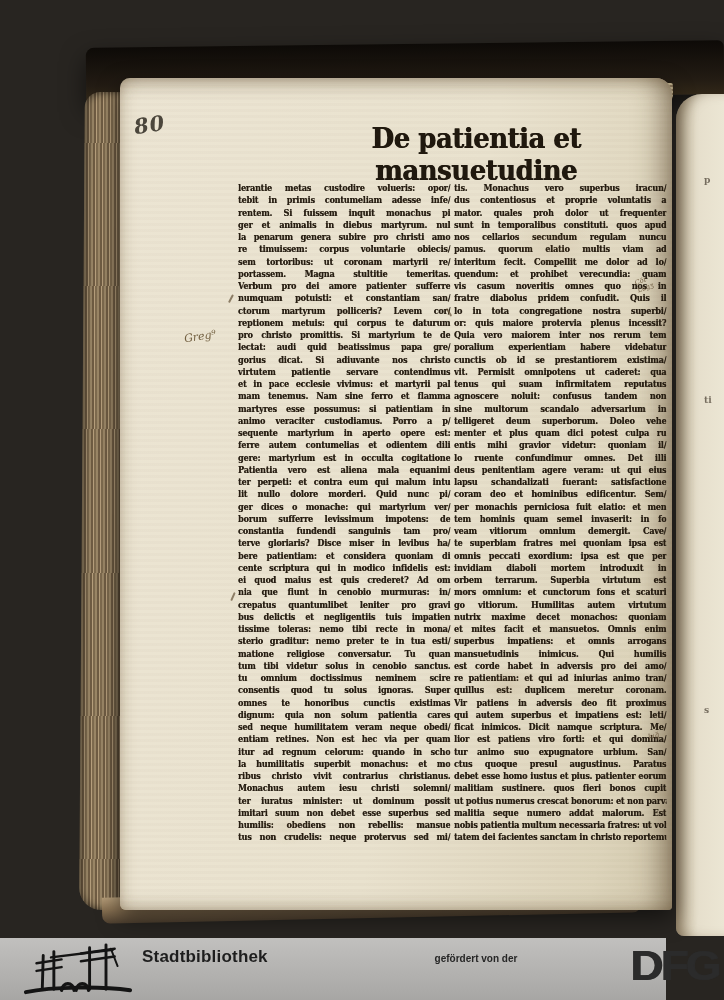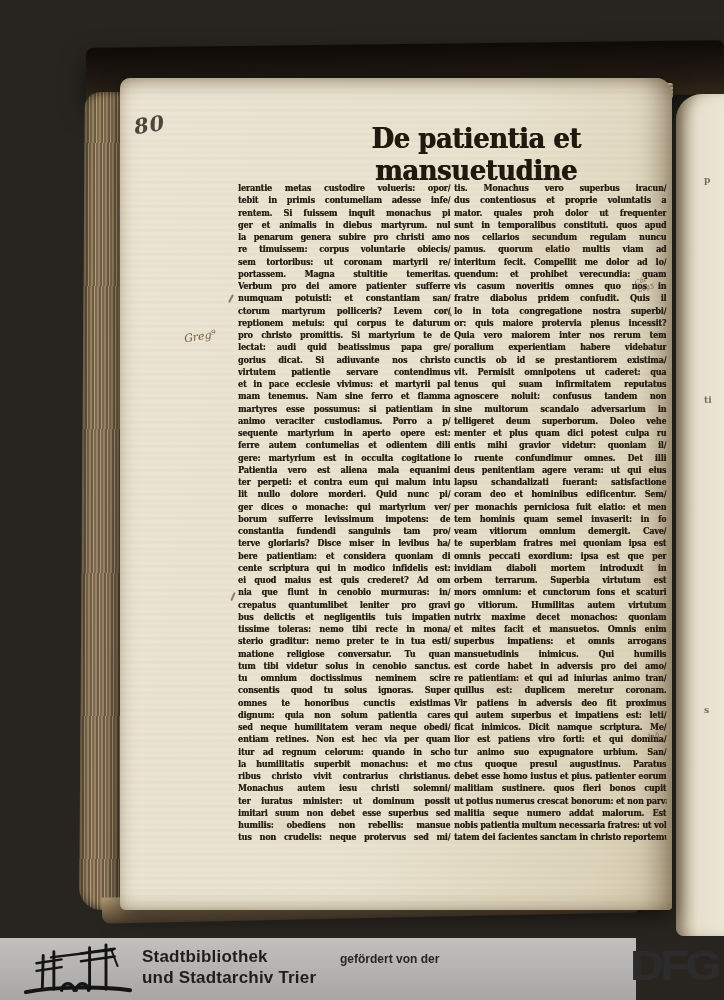--- a/index.html
+++ b/index.html
@@ -66,25 +66,25 @@
   .marg{color:rgba(100,80,48,.9);font-style:italic;}
   .marg-greg{left:64px;top:252px;font-size:11px;transform:rotate(-8deg);}
   .marg-gutter1{left:516px;top:198px;font-size:6.5px;line-height:8px;transform:rotate(-20deg);color:rgba(90,68,40,.85);}
   .marg-gutter2{left:528px;top:654px;font-size:7px;transform:rotate(-14deg);color:rgba(90,68,40,.8);}
   .pen-mark{position:absolute;width:1.5px;height:9px;background:rgba(90,70,45,.65);border-radius:1px;}
   .facing-frag{position:absolute;left:28px;width:20px;overflow:hidden;
     color:rgba(40,30,18,.6);font-weight:700;font-size:9.2px;}
   
   .banner{left:0;top:938px;width:636px;height:62px;
     background:linear-gradient(180deg,#c1c0be 0%,#b3b2b0 55%,#a7a6a4 100%);
-    font-family:"Liberation Sans",sans-serif;}
+    font-family:"Liberation Sans",sans-serif;padding-left:30px;}
   .trier-logo{left:22px;top:3px;width:112px;height:56px;}
   .lib-text{left:142px;top:9px;color:#1e1e1e;font-weight:700;font-size:17px;line-height:20.5px;letter-spacing:.2px;}
-  .fund-text{left:340px;top:13px;width:272px;text-align:left;color:#262626;
-    font-weight:700;font-size:12px;line-height:16.5px;}
+  .fund-text{left:340px;top:13px;width:272px;text-align:center;color:#262626;
+    font-weight:700;font-size:10px;line-height:16.5px;}
   .dfg-logo{left:630px;top:8px;width:92px;text-align:left;color:#2b2b2b;
     font-weight:900;font-size:46px;line-height:42px;letter-spacing:-3px;
     transform:scaleY(0.92);transform-origin:0 0;
     text-shadow:1px 0 0 #2b2b2b;}
 </style>
 </head>
 <body>
 
 <div id="stage">
 
@@ -235,21 +235,20 @@
       <path d="M13 23 L39 19 M13 31 L39 27" stroke-width="2.5"></path>
       <path d="M68 7 L68 50 M85 4 L85 50" stroke-width="3"></path>
       <path d="M59 13 L94 8 M59 21 L94 16" stroke-width="2.5"></path>
       <path d="M28 17 L92 9" stroke-width="2.5"></path>
       <path d="M39 51 C 40 42, 51 42, 52 51" stroke-width="3.5"></path>
       <path d="M54 51 C 55 42, 66 42, 67 51" stroke-width="3.5"></path>
       <path d="M90 8 L97 26" stroke-width="2"></path>
     </svg>
     <div class="abs lib-text">
       <div>Stadtbibliothek</div>
-      <div>und Stadtarchiv Trier</div>
     </div>
     <div class="abs fund-text">
       <div>gefördert von der</div>
     </div>
     <div class="abs dfg-logo">DFG</div>
   </div>
 
 </div>
 
 </body></html>

